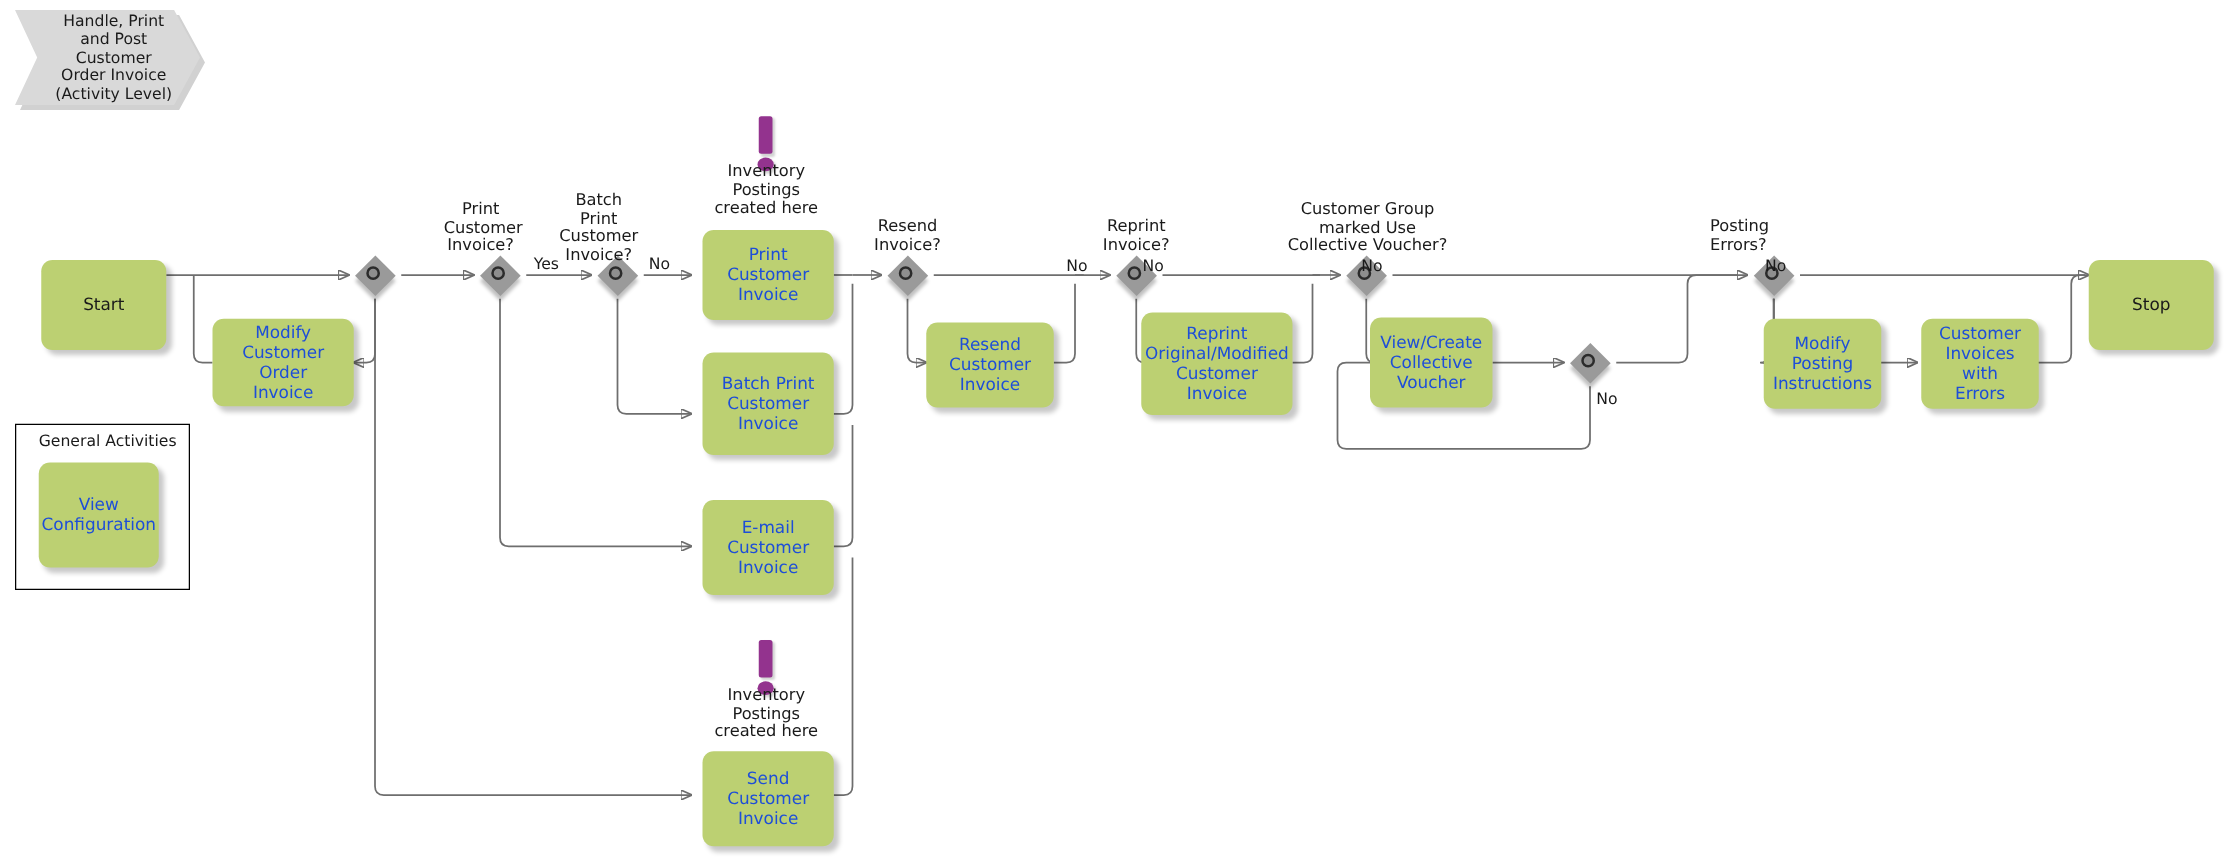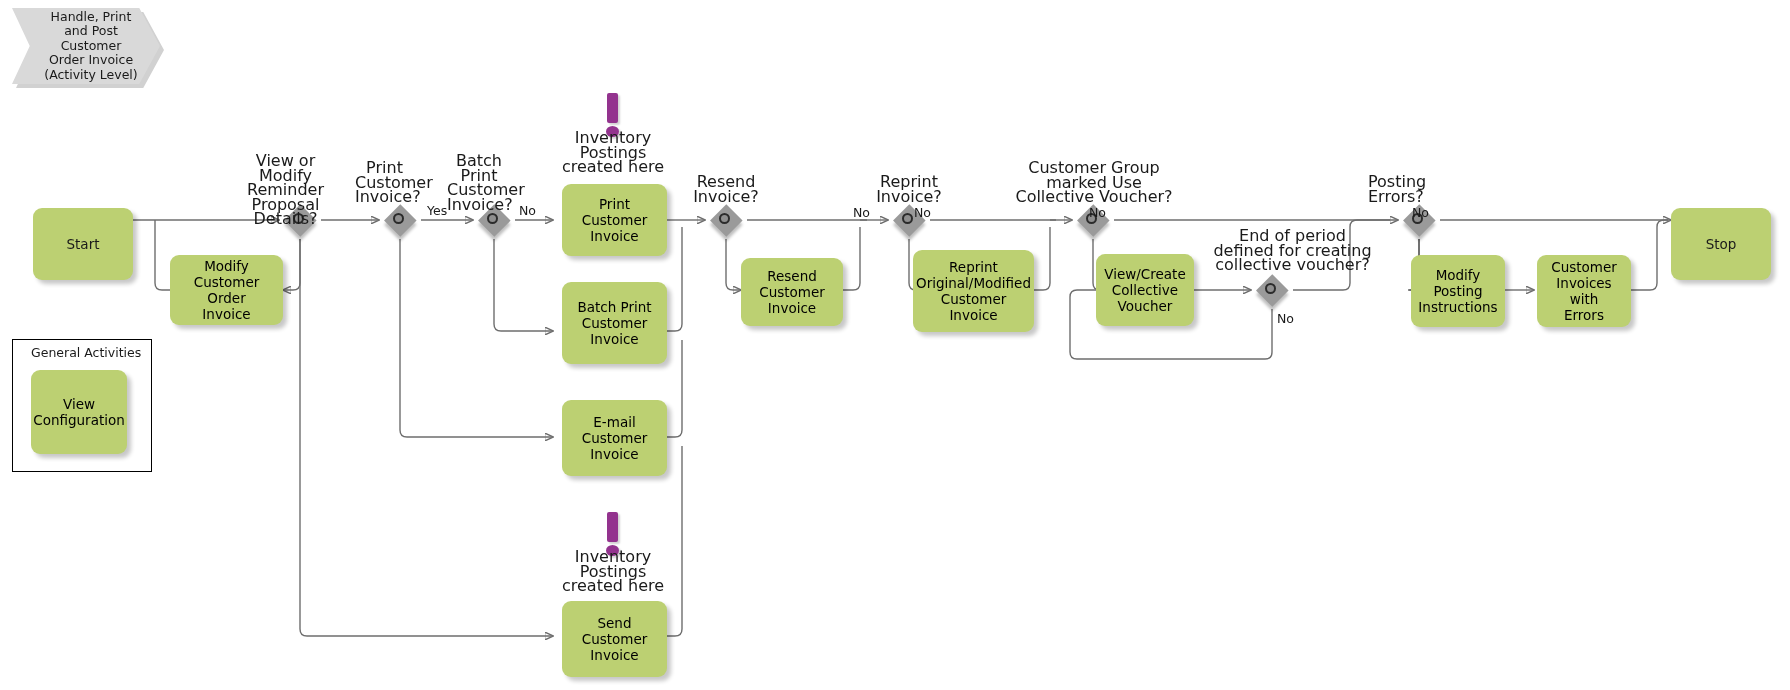--- a/index.html
+++ b/index.html
@@ -7,21 +7,21 @@
   #canvas{position:relative;width:1790px;height:690px;background:#ffffff;overflow:hidden;}
 
   
   .act{
     position:absolute;
     background:#bcd072;
     border-radius:9px;
     box-shadow:4px 4px 4px rgba(0,0,0,.22);
     display:flex;align-items:center;justify-content:center;
     text-align:center;
-    color:#000000;
+    color:#1d4ed8;
     font-size:13.5px;
     line-height:16px;
     padding:2px 6px;
     box-sizing:border-box;
     white-space:pre-line;
   }
 
   
   .term{
     position:absolute;
@@ -63,21 +63,21 @@
   .gw .ring{
     position:absolute;left:9px;top:9px;width:11px;height:11px;
     border:2.2px solid #2b2b2b;border-radius:50%;
     background:#8e8e8e;
     box-sizing:border-box;
   }
 
   
   .lbl{
     position:absolute;
-    font-size:16px;line-height:14.5px;
+    font-size:13px;line-height:14.5px;
     color:#1a1a1a;text-align:center;white-space:pre-line;
   }
   .lbl.left{text-align:left;}
   .yn{
     position:absolute;font-size:12.5px;color:#1a1a1a;white-space:nowrap;
   }
 
   
   .group{
     position:absolute;border:1.6px solid #000;background:#fff;
@@ -224,24 +224,20 @@
 Voucher</div>
 
   <div class="act" style="left:1537px;top:255px;width:94px;height:72px;">Customer
 Invoices with
 Errors</div>
 
   <div class="gw" style="left:284px;top:204px;">
     <div class="dia"></div>
     <div class="ring"></div>
   </div>
-  <div class="lbl" style="left:238px;top:154px;width:95px;">View or Modify
-Reminder
-Proposal
-Details?</div>
 
   <div class="gw" style="left:384px;top:204px;">
     <div class="dia"></div>
     <div class="ring"></div>
   </div>
   <div class="lbl" style="left:355px;top:161px;width:59px;">Print
 Customer
 Invoice?</div>
 
   <div class="gw" style="left:478px;top:204px;">
@@ -272,23 +268,20 @@
     <div class="ring"></div>
   </div>
   <div class="lbl" style="left:1013px;top:161px;width:162px;">Customer Group
 marked Use
 Collective Voucher?</div>
 
   <div class="gw" style="left:1256px;top:274px;">
     <div class="dia"></div>
     <div class="ring"></div>
   </div>
-  <div class="lbl" style="left:1200px;top:229px;width:185px;">End of period
-defined for creating
-collective voucher?</div>
 
   <div class="gw" style="left:1403px;top:204px;">
     <div class="dia"></div>
     <div class="ring"></div>
   </div>
   <div class="lbl left" style="left:1368px;top:175px;width:80px;">Posting
 Errors?</div>
 
   <div class="yn" style="left:427px;top:203px;">Yes</div>
   <div class="yn" style="left:519px;top:203px;">No</div>

